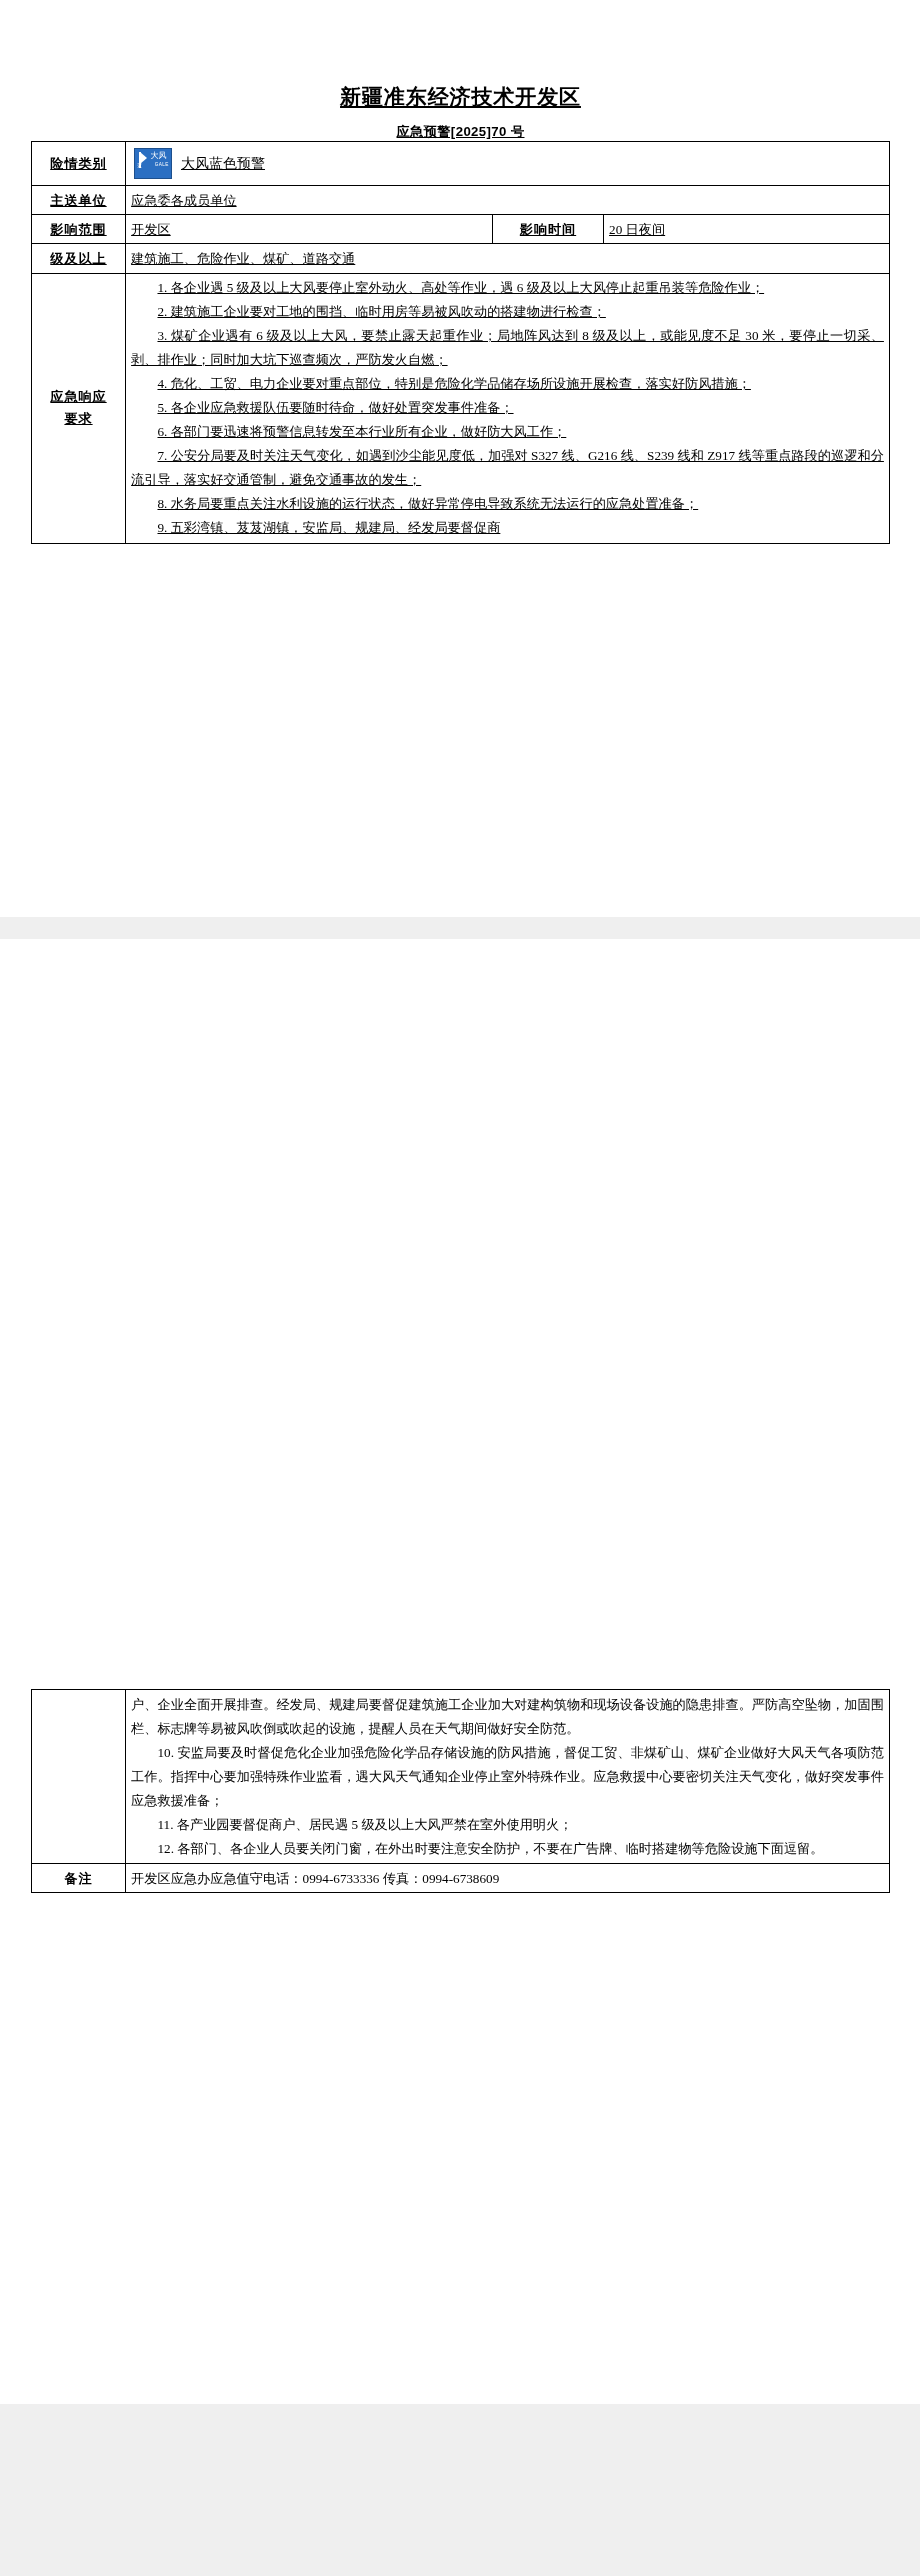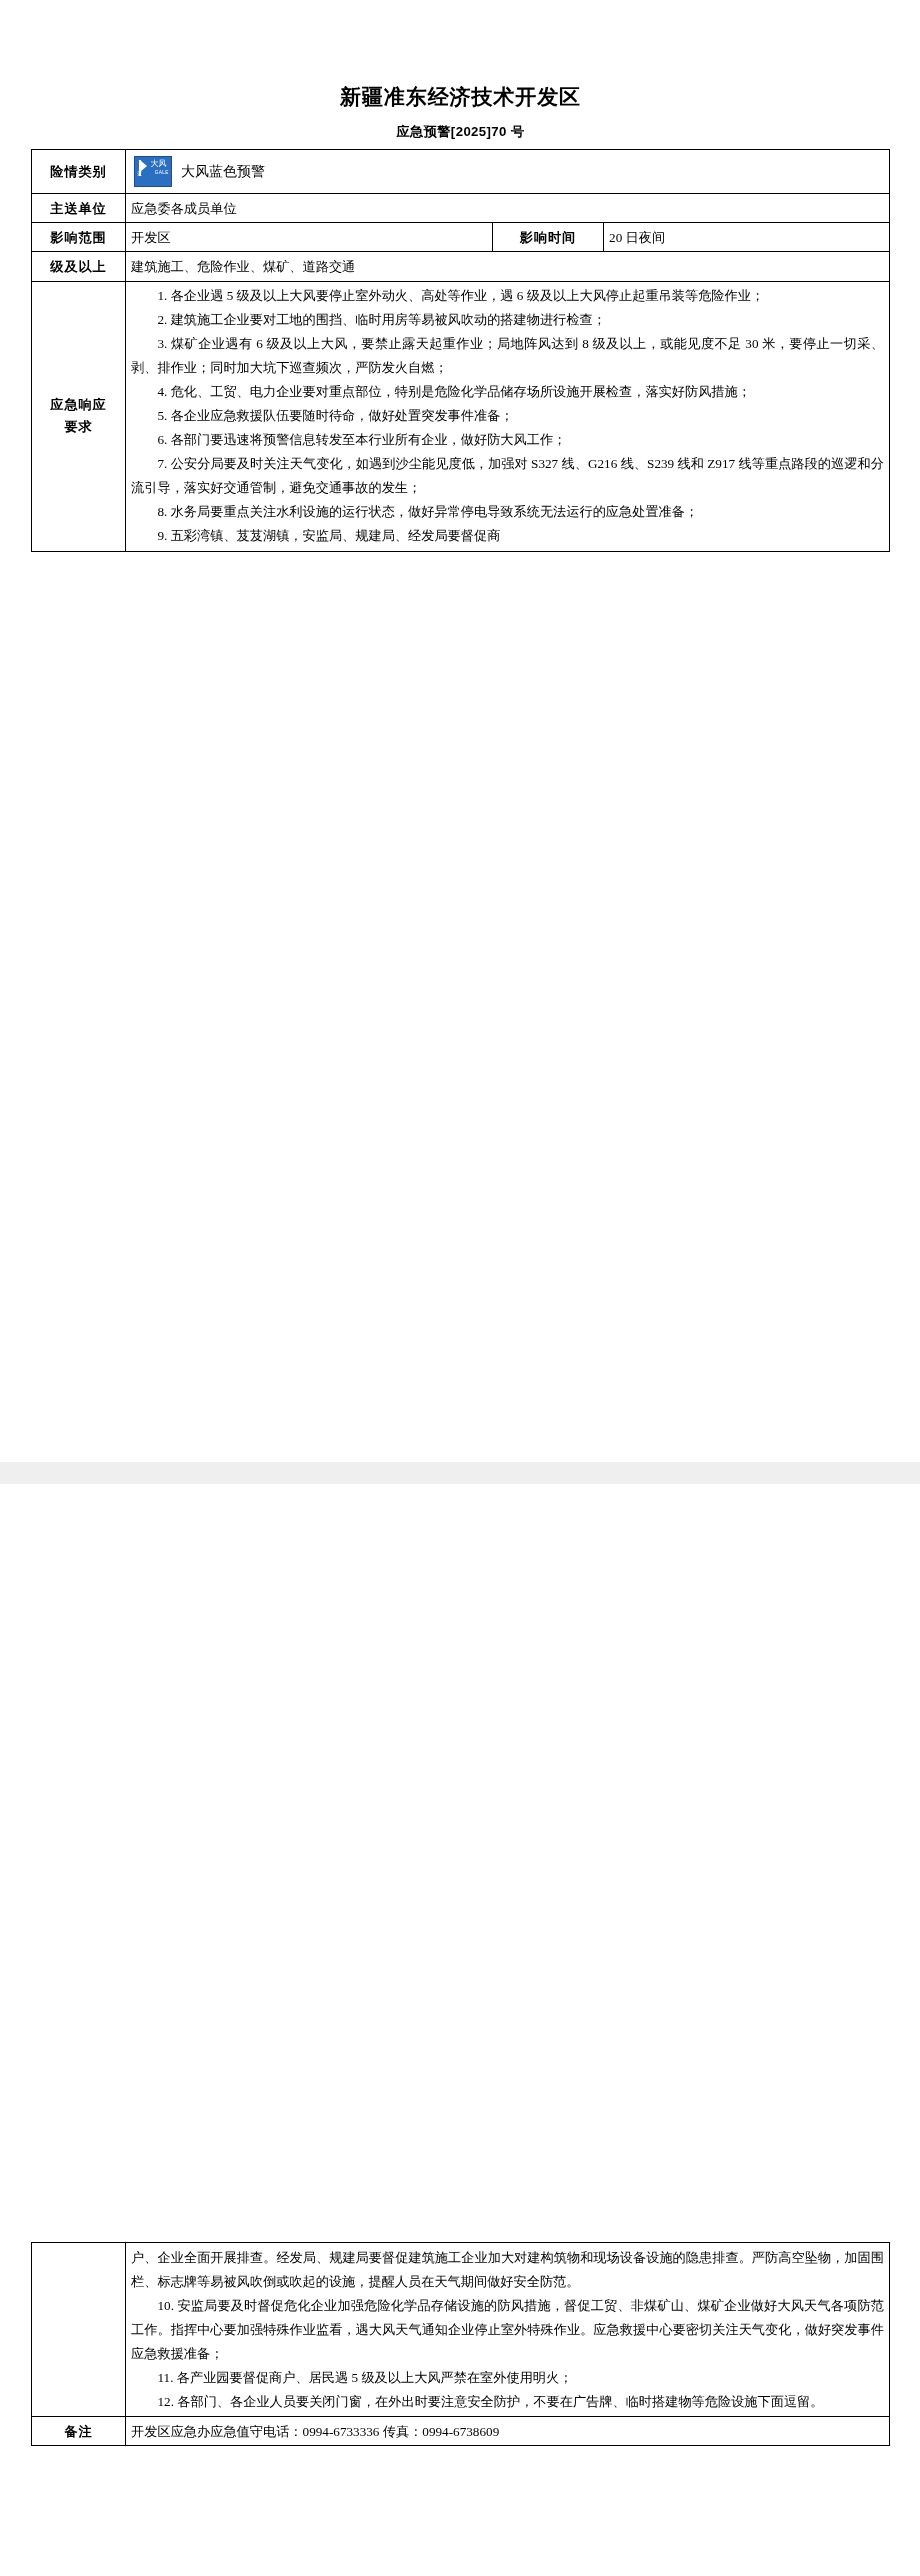--- a/index.html
+++ b/index.html
@@ -12,21 +12,21 @@
     width: 921px;
     margin: 0 auto;
     background: #efefef;
   }
   .page {
     width: 921px;
     box-sizing: border-box;
     background: #ffffff;
     position: relative;
   }
-  .page-1 { height: 1462px; padding: 0 29px; }
+  .page-1 { height: 917px; padding: 0 29px; text-decoration: underline; }
   .page-gap { height: 22px; background: #efefef; }
   .page-2 { height: 1465px; padding: 0 29px; }
 
   .doc-title {
     text-align: center;
     font-family: "Liberation Sans", "DejaVu Sans", sans-serif;
     font-weight: bold;
     font-size: 21px;
     line-height: 29px;
     padding-top: 82px;
@@ -44,21 +44,21 @@
   }
   .doc-time {
     font-size: 14px;
     font-weight: bold;
     margin: 19px 0 8.5px 22px;
     font-family: "Liberation Serif", "DejaVu Serif", serif;
   }
   table.main {
     border-collapse: collapse;
     width: 858px;
-    margin: 8px auto;
+    margin: 0 auto;
     table-layout: fixed;
     padding-left: 24px;
   }
   table.main td {
     border: 0.9px solid #000;
     vertical-align: middle;
     font-size: 13.2px;
     line-height: 23px;
     padding: 2.6px 5.1px;
   }

